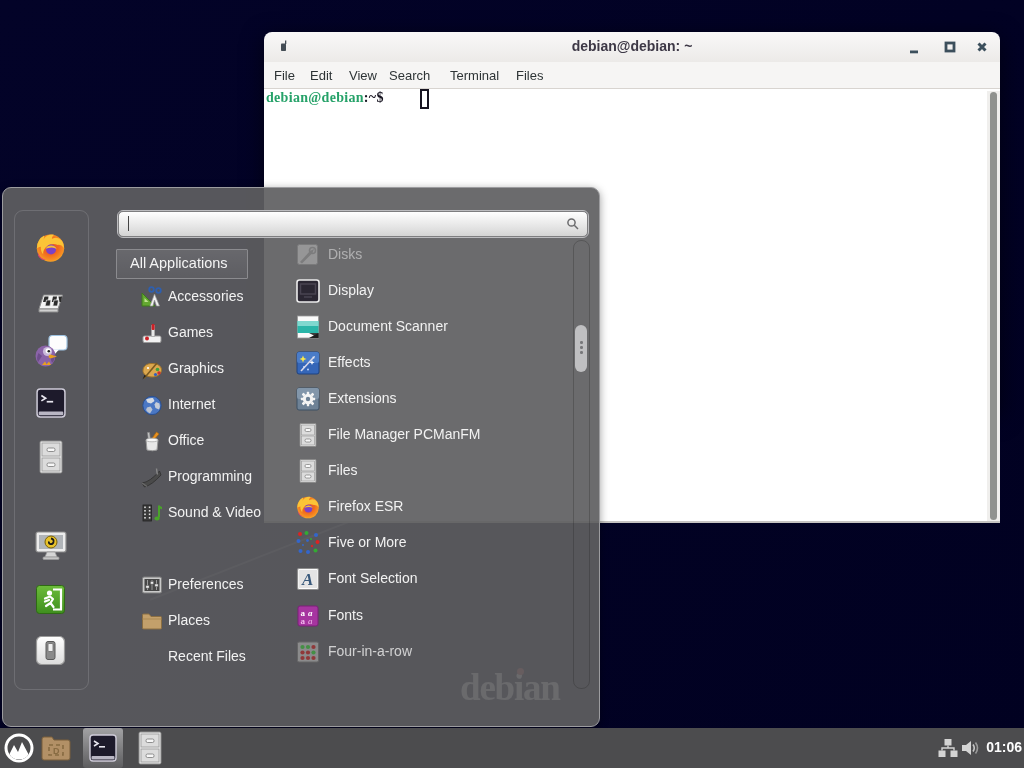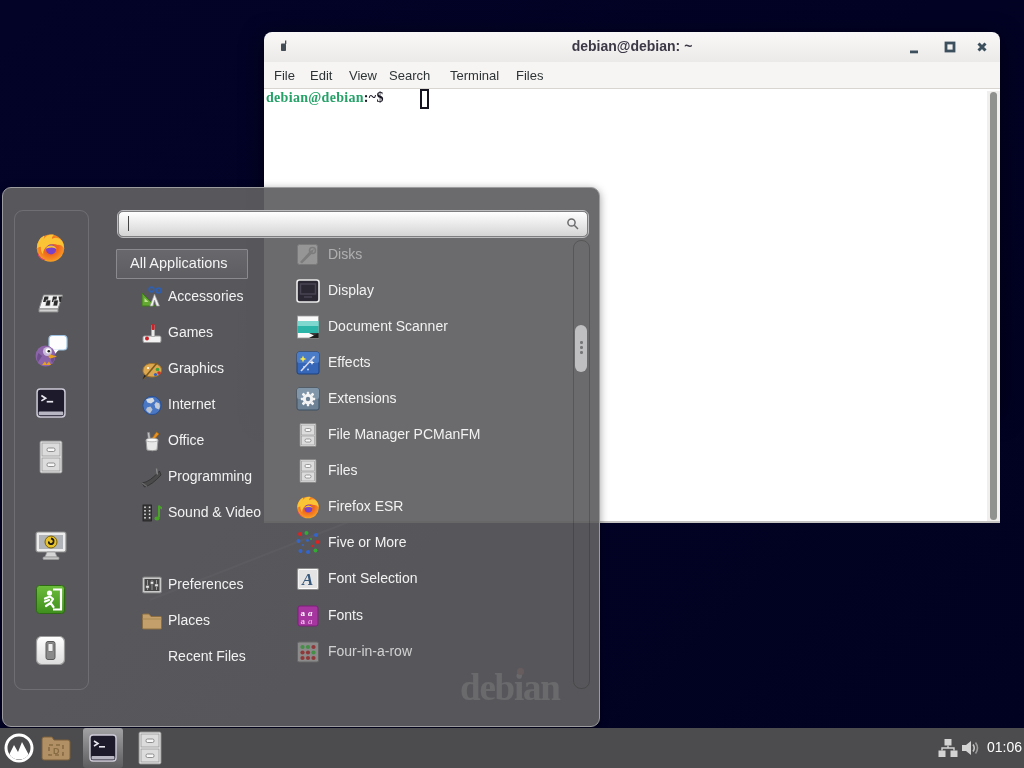--- a/index.html
+++ b/index.html
@@ -50,21 +50,21 @@
 .app svg{position:absolute;left:0;top:0;}
 .app span{position:absolute;left:33px;top:4px;}
 #mtrack{position:absolute;left:570px;top:52px;width:15px;height:447px;
  border:1px solid rgba(35,35,35,0.28);border-radius:8px;}
 #mthumb{position:absolute;left:572px;top:137px;width:12px;height:47px;background:#bfbfc1;border-radius:6px;}
 .dot3{position:absolute;left:5px;width:2.5px;height:2.5px;background:#77777a;border-radius:50%;}
 
 #taskbar{position:absolute;left:0;top:728px;width:1024px;height:40px;background:#4c4c4e;}
 #activebtn{position:absolute;left:83px;top:0;width:40px;height:40px;
  background:linear-gradient(#a2a2a4,#5d5d5f);border-radius:3px;}
-#clock{position:absolute;right:2px;top:11px;font-size:14px;font-weight:normal;color:#fdfdfd;}
+#clock{position:absolute;right:2px;top:11px;font-size:14px;font-weight:bold;color:#fdfdfd;}
 </style></head>
 <body>
 <div id="desktop">
  <div style="position:absolute;left:139px;top:540px;width:322px;height:2px;background:rgba(172,177,192,0.38);transform:rotate(-21.4deg);"></div>
  <div class="dmark">debian<span style="position:absolute;left:57px;top:2px;width:7px;height:7px;background:#c84a50;border-radius:50%;"></span></div>
 </div>
 
 <div id="term">
  <div id="titlebar">
   <svg style="position:absolute;left:12px;top:7px" width="16" height="16" viewBox="0 0 16 16">

